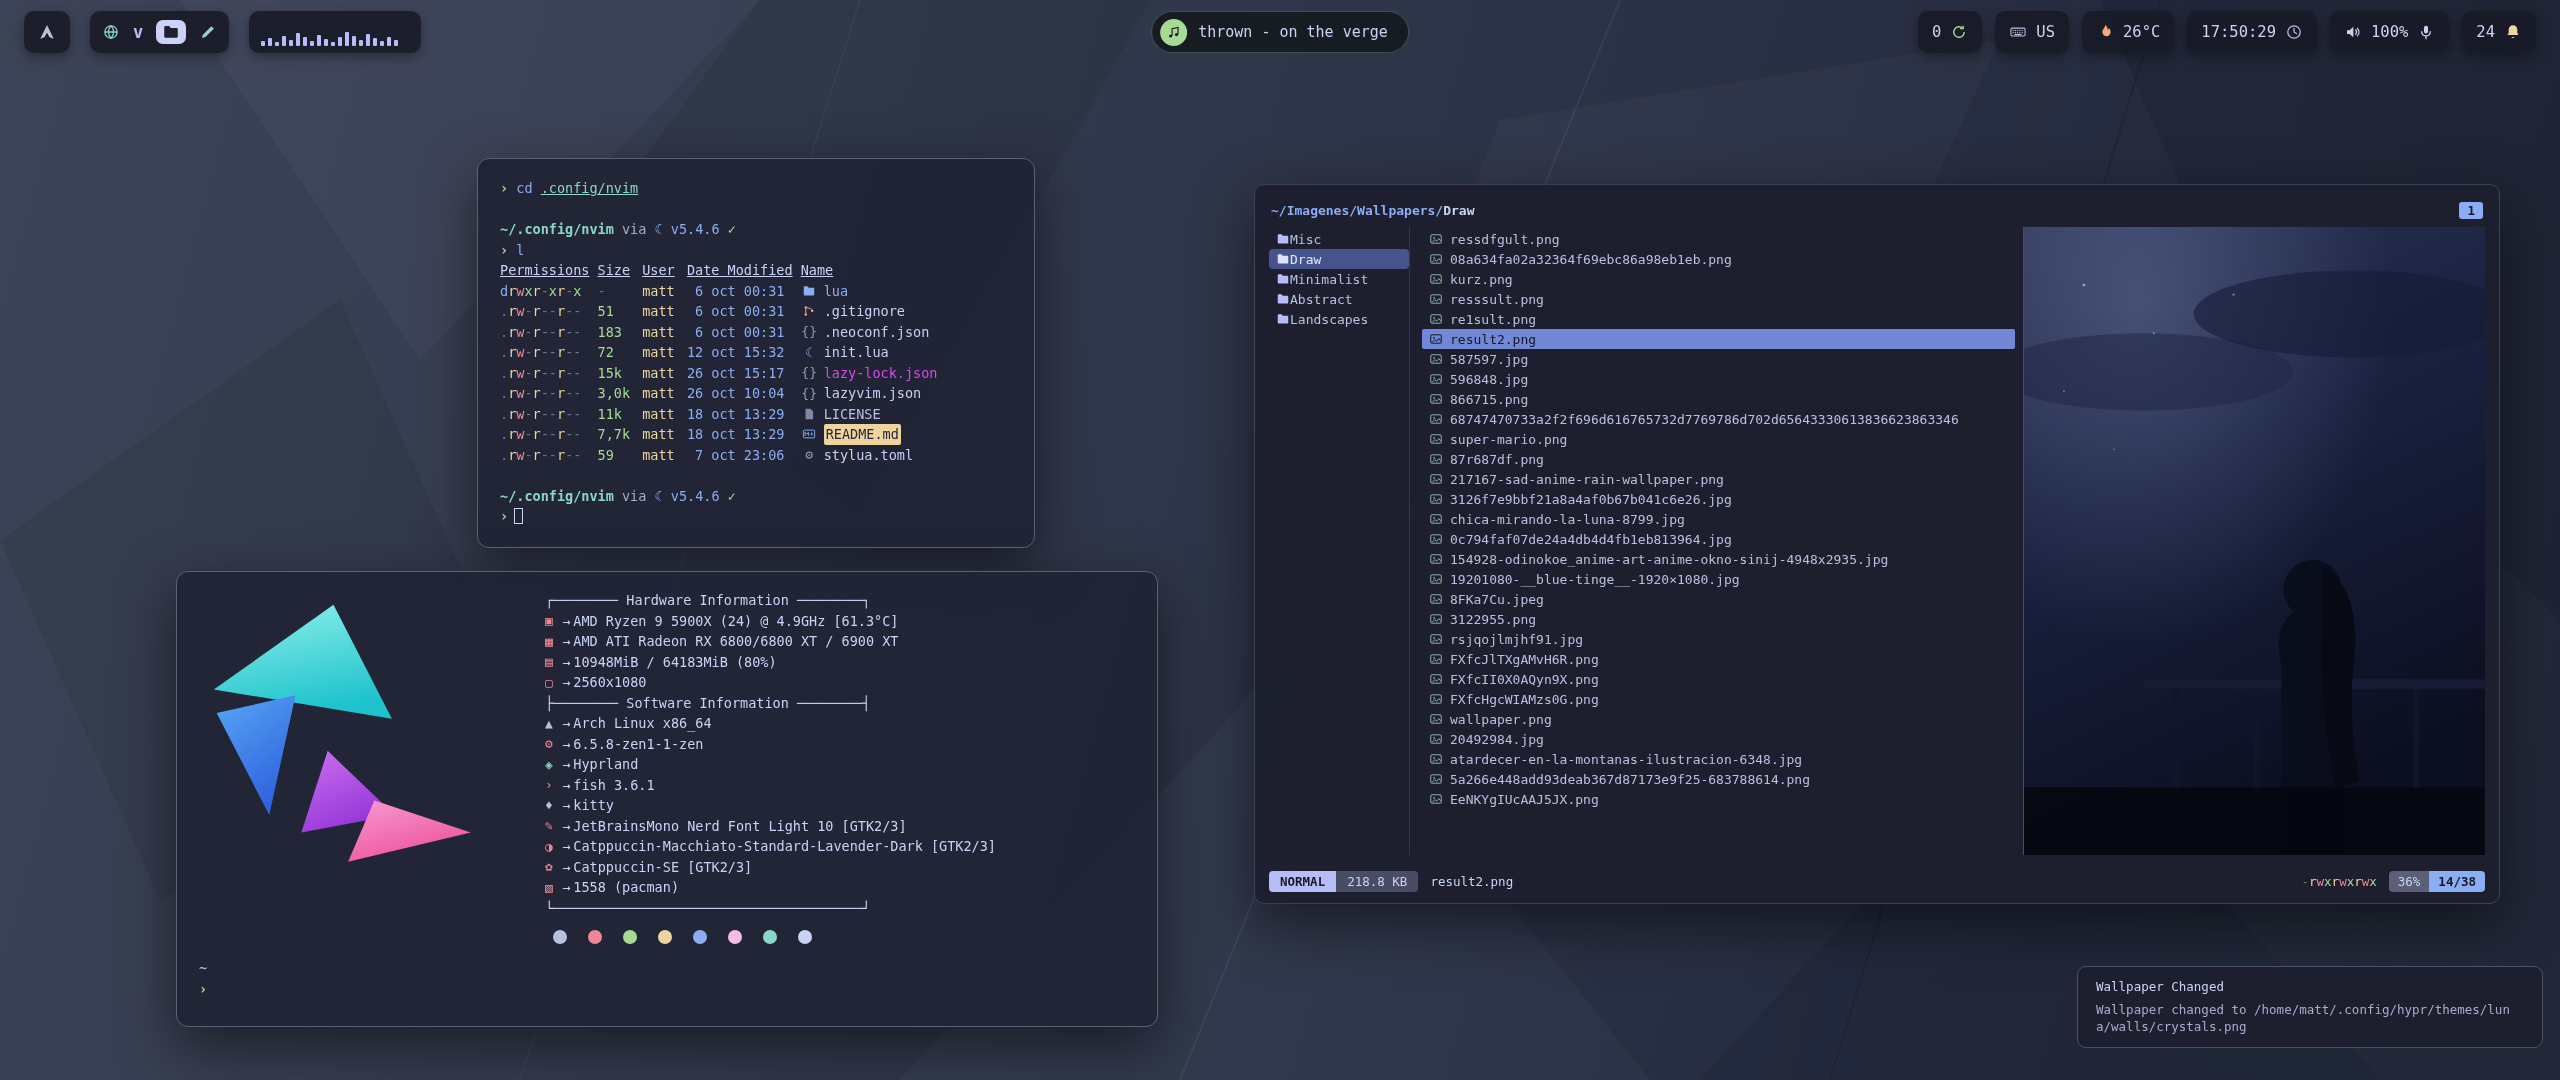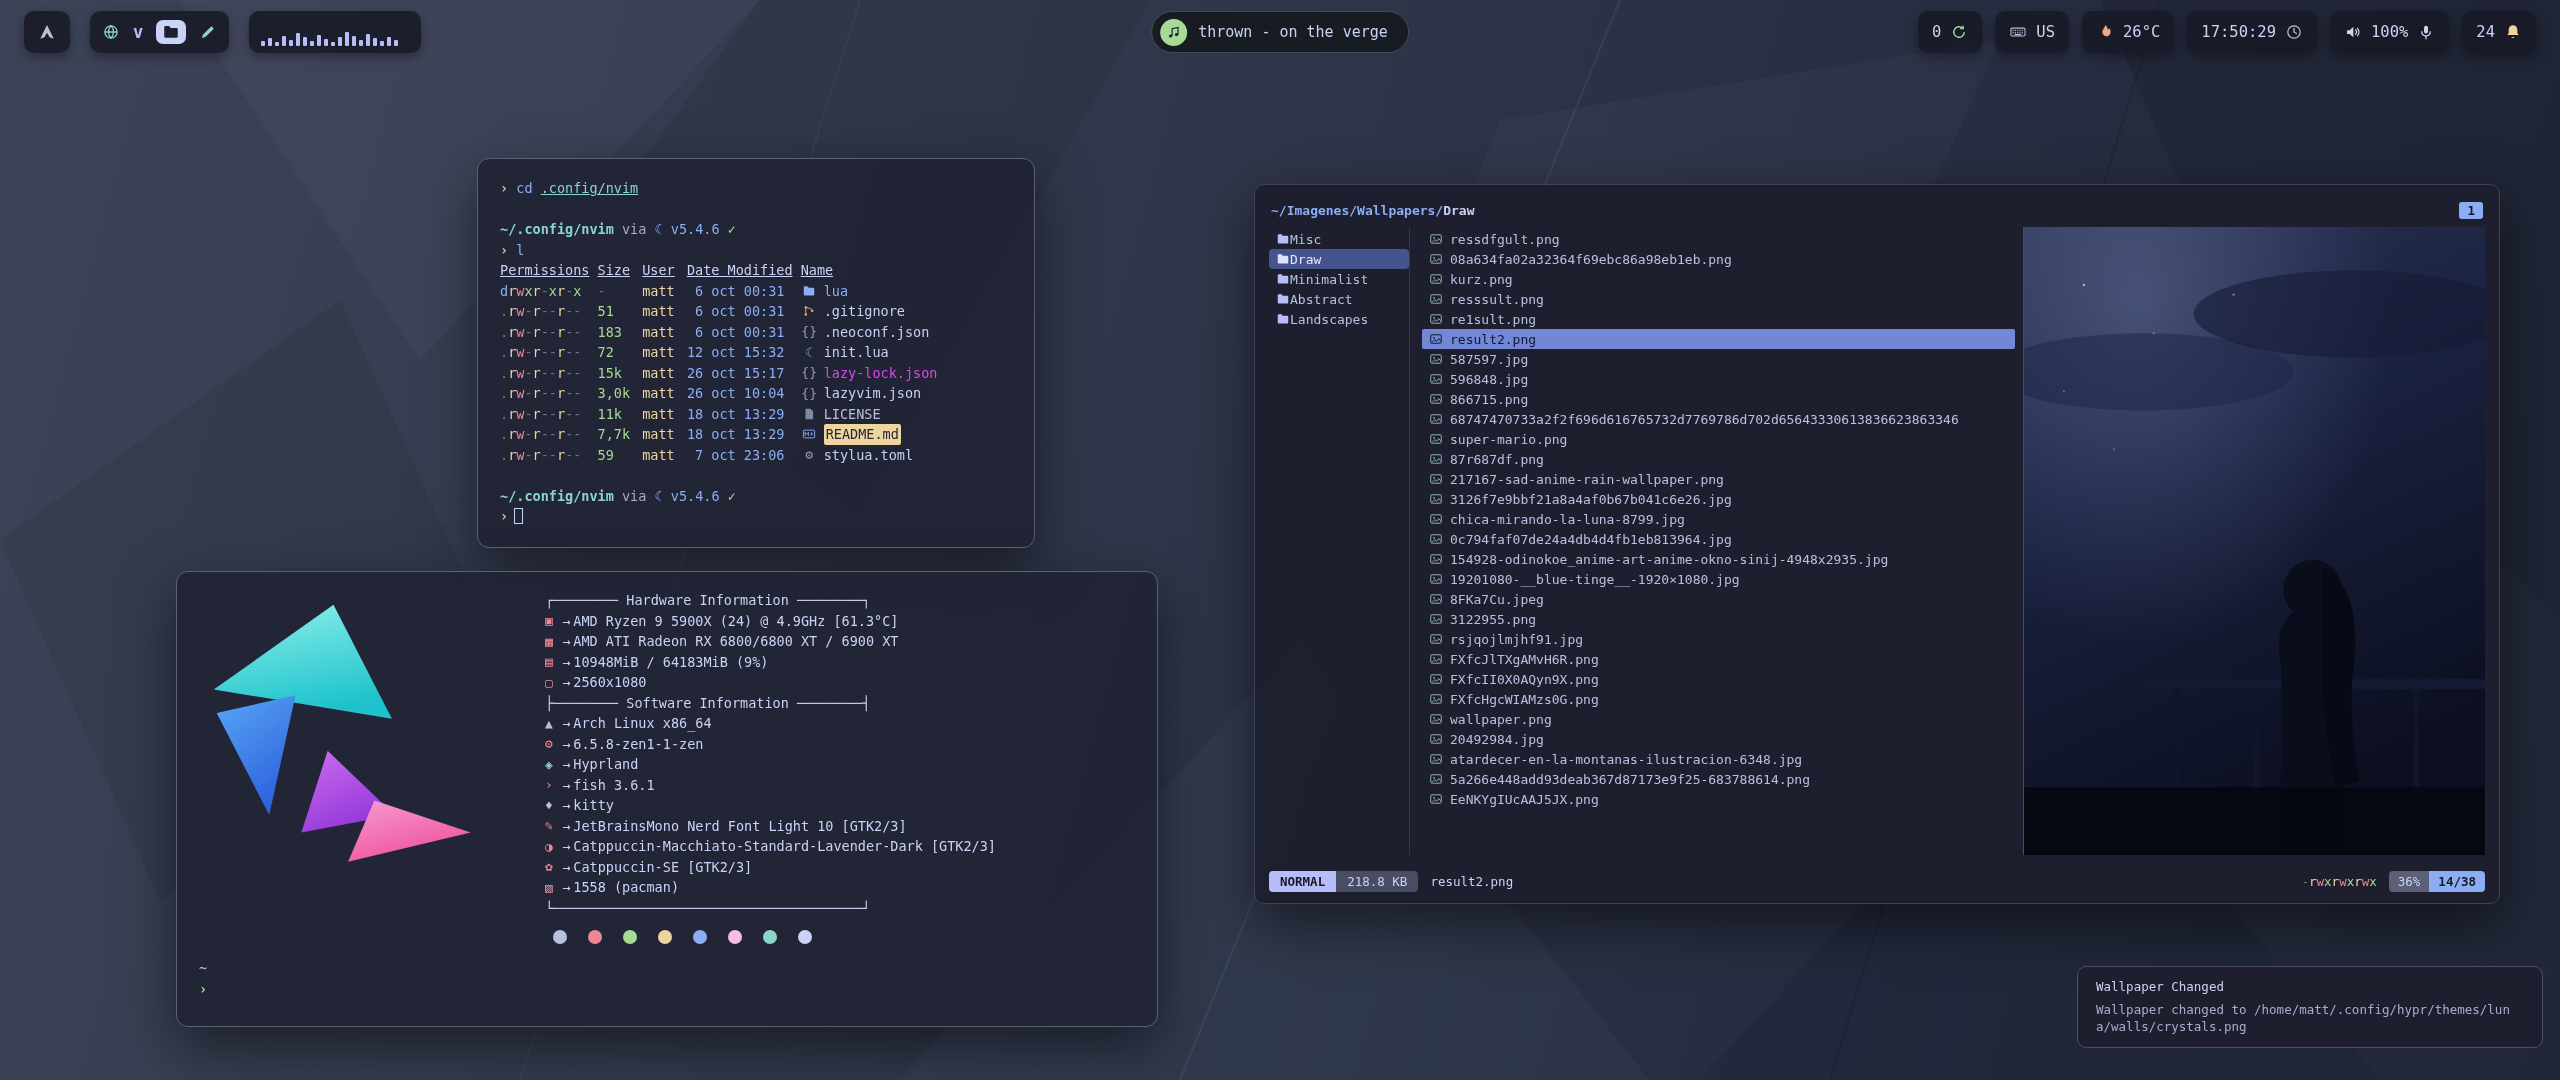--- a/index.html
+++ b/index.html
@@ -378,21 +378,21 @@
       <polygon points="88,4 6,62 128,82" fill="url(#lgT)"></polygon>
       <polygon points="8,78 62,66 44,148" fill="url(#lgB)"></polygon>
       <polygon points="84,104 130,148 66,160" fill="url(#lgP)"></polygon>
       <polygon points="116,138 182,160 98,180" fill="url(#lgK)"></polygon>
     </svg>
     <div>
       <div class="f-head" id="hw-header">┌──────── Hardware Information ────────┐</div>
       <div id="hw-rows">
           <div class="f-row"><span class="icon" style="color: rgb(237, 135, 150);">▣</span><span class="f-arrow">→</span><span class="f-text">AMD Ryzen 9 5900X (24) @ 4.9GHz [61.3°C]</span></div>
           <div class="f-row"><span class="icon" style="color: rgb(237, 135, 150);">▦</span><span class="f-arrow">→</span><span class="f-text">AMD ATI Radeon RX 6800/6800 XT / 6900 XT</span></div>
-          <div class="f-row"><span class="icon" style="color: rgb(237, 135, 150);">▤</span><span class="f-arrow">→</span><span class="f-text">10948MiB / 64183MiB (9%)</span></div>
+          <div class="f-row"><span class="icon" style="color: rgb(237, 135, 150);">▤</span><span class="f-arrow">→</span><span class="f-text">10948MiB / 64183MiB (80%)</span></div>
           <div class="f-row"><span class="icon" style="color: rgb(237, 135, 150);">▢</span><span class="f-arrow">→</span><span class="f-text">2560x1080</span></div>
         </div>
       <div class="f-head" id="sw-header">├──────── Software Information ────────┤</div>
       <div id="sw-rows">
           <div class="f-row"><span class="icon" style="color: rgb(184, 192, 224);">▲</span><span class="f-arrow">→</span><span class="f-text">Arch Linux x86_64</span></div>
           <div class="f-row"><span class="icon" style="color: rgb(237, 135, 150);">⚙</span><span class="f-arrow">→</span><span class="f-text">6.5.8-zen1-1-zen</span></div>
           <div class="f-row"><span class="icon" style="color: rgb(139, 213, 202);">◈</span><span class="f-arrow">→</span><span class="f-text">Hyprland</span></div>
           <div class="f-row"><span class="icon" style="color: rgb(237, 135, 150);">›</span><span class="f-arrow">→</span><span class="f-text">fish 3.6.1</span></div>
           <div class="f-row"><span class="icon" style="color: rgb(184, 192, 224);">♦</span><span class="f-arrow">→</span><span class="f-text">kitty</span></div>
           <div class="f-row"><span class="icon" style="color: rgb(237, 135, 150);">✎</span><span class="f-arrow">→</span><span class="f-text">JetBrainsMono Nerd Font Light 10 [GTK2/3]</span></div>

